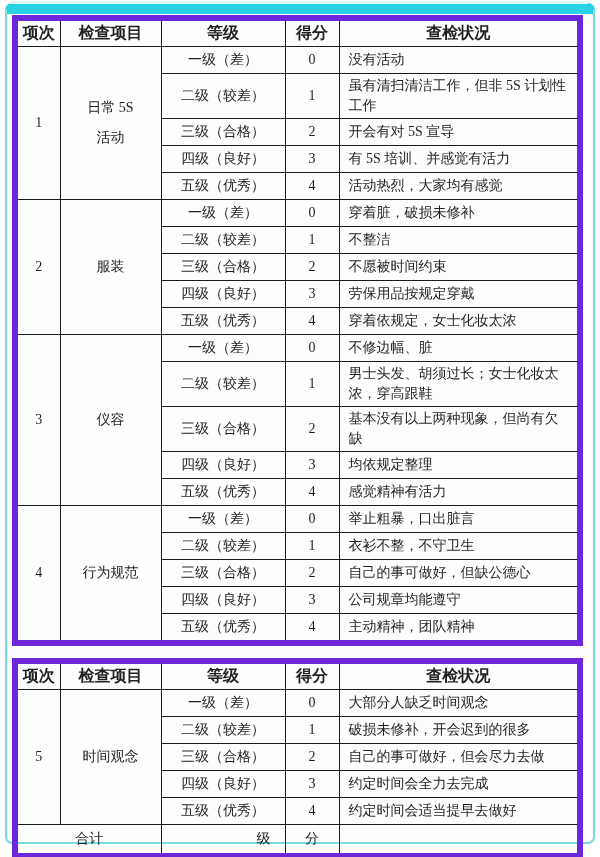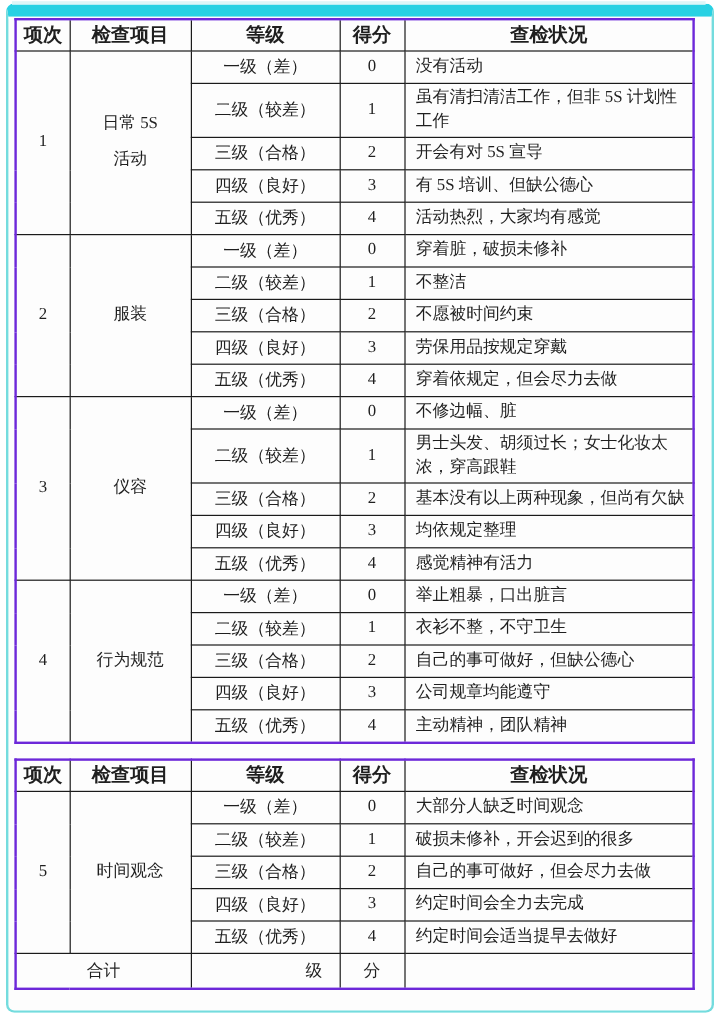--- a/index.html
+++ b/index.html
@@ -32,21 +32,21 @@
   }
   .inner {
     position: absolute;
     left: 12px;
     top: 15px;
   }
   table {
     border-collapse: collapse;
     table-layout: fixed;
     width: 565px;
-    border: 2px solid #6d28d9;
+    border: 6px solid #6d28d9;
   }
   .tbl-gap { height: 12px; }
   th, td {
     border: 1px solid #1b1b1b;
     color: #1f1f1f;
     overflow: hidden;
   }
   th {
     height: 25px;
     font-size: 16px;
@@ -137,21 +137,21 @@
           <td class="status-cell">虽有清扫清洁工作，但非 5S 计划性工作</td>
         </tr>
         <tr>
           <td class="grade-cell">三级（合格）</td>
           <td class="score-cell">2</td>
           <td class="status-cell">开会有对 5S 宣导</td>
         </tr>
         <tr>
           <td class="grade-cell">四级（良好）</td>
           <td class="score-cell">3</td>
-          <td class="status-cell">有 5S 培训、但缺公德心</td>
+          <td class="status-cell">有 5S 培训、并感觉有活力</td>
         </tr>
         <tr>
           <td class="grade-cell">五级（优秀）</td>
           <td class="score-cell">4</td>
           <td class="status-cell">活动热烈，大家均有感觉</td>
         </tr>
         <tr>
           <td class="no-cell" rowspan="5">2</td>
           <td class="item-cell" rowspan="5">服装</td>
           <td class="grade-cell">一级（差）</td>
@@ -169,21 +169,21 @@
           <td class="status-cell">不愿被时间约束</td>
         </tr>
         <tr>
           <td class="grade-cell">四级（良好）</td>
           <td class="score-cell">3</td>
           <td class="status-cell">劳保用品按规定穿戴</td>
         </tr>
         <tr>
           <td class="grade-cell">五级（优秀）</td>
           <td class="score-cell">4</td>
-          <td class="status-cell">穿着依规定，但会尽力去做</td>
+          <td class="status-cell">穿着依规定，女士化妆太浓</td>
         </tr>
         <tr>
           <td class="no-cell" rowspan="5">3</td>
           <td class="item-cell" rowspan="5">仪容</td>
           <td class="grade-cell">一级（差）</td>
           <td class="score-cell">0</td>
           <td class="status-cell">不修边幅、脏</td>
         </tr>
         <tr>
           <td class="grade-cell">二级（较差）</td>

